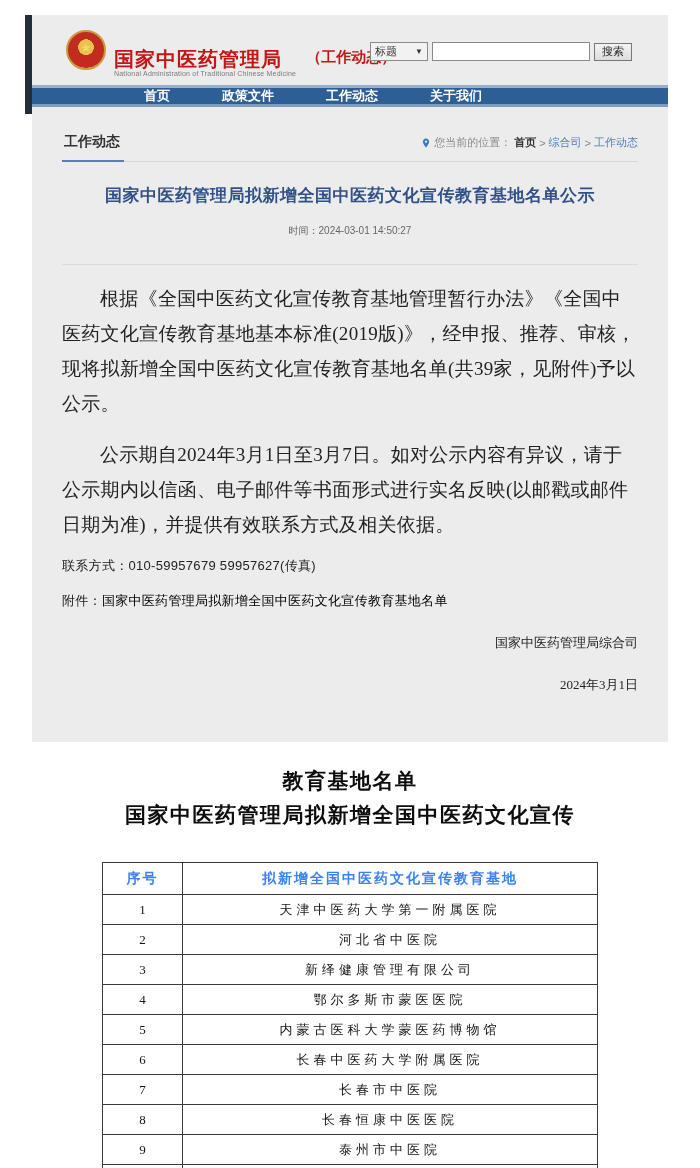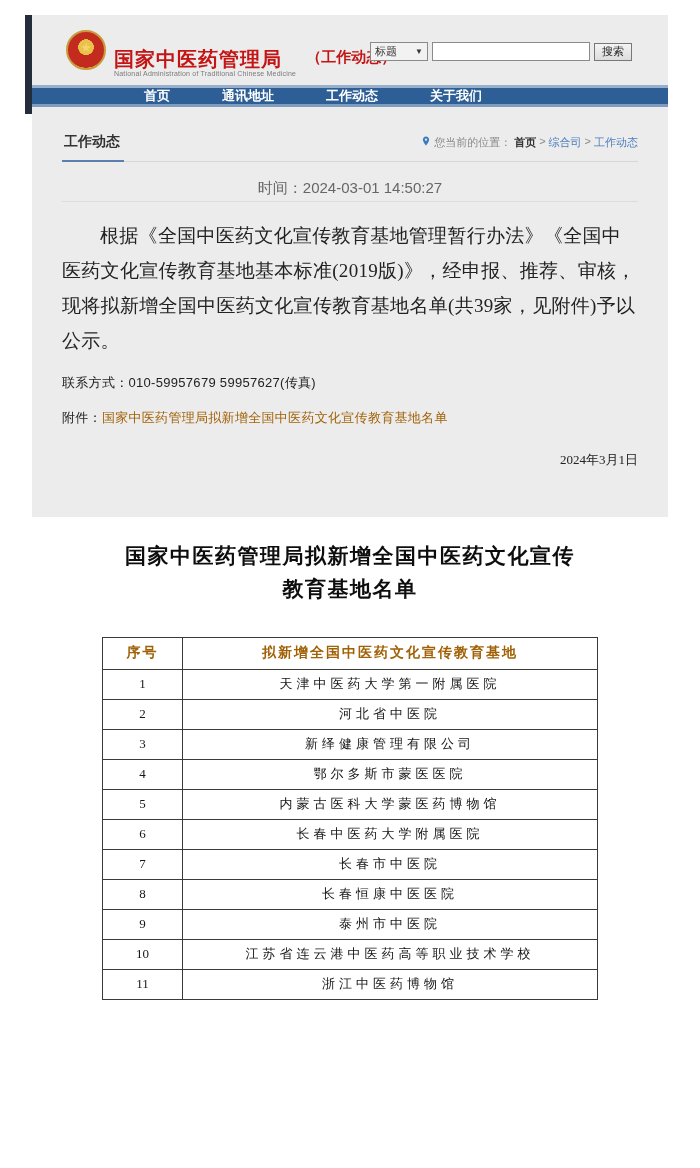--- a/index.html
+++ b/index.html
@@ -26,45 +26,45 @@
   .search-btn { height:18px; border:1px solid #777; background:linear-gradient(#f4f4f4,#ddd); font-size:11px; color:#222; padding:0 7px; cursor:pointer; }
 
   
   .nav { height:22px; background:#2d5f96; border-top:3px solid #97afcb; border-bottom:3px solid #7e9cbd; display:flex; align-items:center; padding-left:112px; gap:52px; }
   .nav-item { color:#fff; font-size:13px; font-weight:bold; cursor:pointer; white-space:nowrap; }
 
   
   .content { background:#ececec; padding:26px 30px 24px; }
   .crumb-row { display:flex; justify-content:space-between; align-items:flex-start; }
   .crumb-title { font-size:14px; font-weight:bold; color:#333; padding:0 4px 9px 2px; border-bottom:2px solid #5b7fae; }
-  .loc { font-size:11px; color:#888; display:flex; align-items:flex-start; gap:3px; margin-top:2px; }
+  .loc { font-size:11px; color:#888; display:flex; align-items:center; gap:3px; margin-top:2px; }
   .loc .pin { width:10px; height:12px; }
   .loc .home { color:#333; font-weight:bold; cursor:pointer; }
   .loc .lnk { color:#4a7dbd; cursor:pointer; }
   .content-divider { border-bottom:1px solid #d6d6d6; margin-top:-1px; }
 
   .art-title { text-align:center; color:#2f5188; font-family:"Liberation Serif", serif; font-weight:bold; font-size:17px; margin:22px 14px 0; letter-spacing:0.5px; }
-  .art-time { text-align:center; font-size:15px; color:#666; margin:17px 0 3px; }
+  .art-time { text-align:center; font-size:10px; color:#666; margin:17px 0 26px; }
   .time-divider { border-bottom:1px solid #dcdcdc; margin-bottom:16px; }
 
   .art-body p { font-family:"Liberation Serif", serif; font-size:19px; color:#222; line-height:1.85; text-indent:2em; margin:0 0 15px; letter-spacing:0.3px; }
   .contact-line { font-family:Liberation Sans, sans-serif; font-size:13px; color:#222; margin:0 0 17px; letter-spacing:0.3px; }
-  .attach-link { color:#a16207; cursor:pointer; text-decoration:none; }
+  .attach-link { color:#000000; cursor:pointer; text-decoration:none; }
   .signature { text-align:right; font-family:"Liberation Serif", serif; font-size:13px; color:#222; margin-top:24px; }
   .signature div { margin-bottom:24px; }
 
   
   .doc { background:#fff; padding-top:22px; }
   .doc-title { text-align:center; font-size:21px; font-weight:bold; color:#0d0d0d; line-height:1.6; letter-spacing:1.5px; }
   .doc-subtitle { text-align:center; font-size:14px; color:#1a1a1a; margin-top:9px; letter-spacing:1px; }
 
   .table-wrap { width:496px; margin:31px auto 0; }
   table.base-table { border-collapse:collapse; width:100%; table-layout:fixed; }
   .base-table th, .base-table td { border:1px solid #3a3a3a; text-align:center; vertical-align:middle; }
-  .base-table th { height:32px; font-size:14px; font-weight:bold; color:#a16207; letter-spacing:2px;margin-left:27px; }
+  .base-table th { height:32px; font-size:14px; font-weight:bold; color:#3b82f6; letter-spacing:2px;margin-left:27px; }
   .base-table td { height:30px; font-size:13px; color:#161616; }
   .col-no { width:80px; }
   td.no-cell { font-family:"Liberation Serif", serif; }
   td.name-cell { font-family:"Liberation Serif", serif; letter-spacing:4px; }
 </style>
 </head>
 <body>
 
 <div class="shot">
   <div class="edge-strip"></div>
@@ -86,21 +86,21 @@
           <span>标题</span>
           <span class="arr">▼</span>
         </div>
         <input class="search-input" value="" placeholder="" style="">
         <button class="search-btn">搜索</button>
       </div>
     </div>
 
     <div class="nav">
       <span class="nav-item">首页</span>
-      <span class="nav-item">通讯地址</span>
+      <span class="nav-item">政策文件</span>
       <span class="nav-item">工作动态</span>
       <span class="nav-item">关于我们</span>
     </div>
 
     <div class="content">
       <div class="crumb-row">
         <div class="crumb-title">工作动态</div>
         <div class="loc">
           <svg class="pin" viewBox="0 0 24 24">
             <path fill="#3a7bbf" d="M12 1C7.9 1 4.5 4.4 4.5 8.5 4.5 14 12 23 12 23s7.5-9 7.5-14.5C19.5 4.4 16.1 1 12 1zm0 10.3a2.8 2.8 0 1 1 0-5.6 2.8 2.8 0 0 1 0 5.6z"></path>
@@ -108,39 +108,42 @@
           <span>您当前的位置：</span>
           <span class="home">首页</span>
           <span>&gt;</span>
           <span class="lnk">综合司</span>
           <span>&gt;</span>
           <span class="lnk">工作动态</span>
         </div>
       </div>
       <div class="content-divider"></div>
 
+      <div class="art-title">国家中医药管理局拟新增全国中医药文化宣传教育基地名单公示</div>
       <div class="art-time">时间：2024-03-01 14:50:27</div>
       <div class="time-divider"></div>
 
       <div class="art-body">
         <p>根据《全国中医药文化宣传教育基地管理暂行办法》《全国中医药文化宣传教育基地基本标准(2019版)》，经申报、推荐、审核，现将拟新增全国中医药文化宣传教育基地名单(共39家，见附件)予以公示。</p>
+        <p>公示期自2024年3月1日至3月7日。如对公示内容有异议，请于公示期内以信函、电子邮件等书面形式进行实名反映(以邮戳或邮件日期为准)，并提供有效联系方式及相关依据。</p>
         <div class="contact-line">联系方式：010-59957679 59957627(传真)</div>
         <div class="contact-line">
           <span>附件：</span><a class="attach-link">国家中医药管理局拟新增全国中医药文化宣传教育基地名单</a>
         </div>
       </div>
 
       <div class="signature">
+        <div>国家中医药管理局综合司</div>
         <div>2024年3月1日</div>
       </div>
     </div>
 
     <div class="doc">
+      <div class="doc-title">教育基地名单</div>
       <div class="doc-title">国家中医药管理局拟新增全国中医药文化宣传</div>
-      <div class="doc-title">教育基地名单</div>
 
       <div class="table-wrap">
         <table class="base-table">
           <colgroup>
               <col class="col-no">
               <col>
             </colgroup>
           <thead>
             <tr>
               <th>序号</th>

